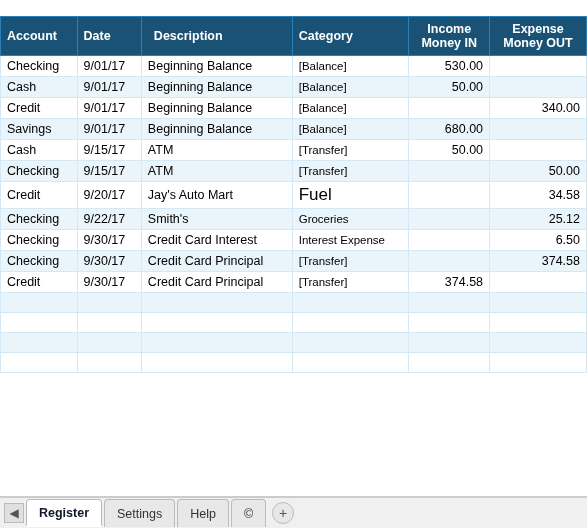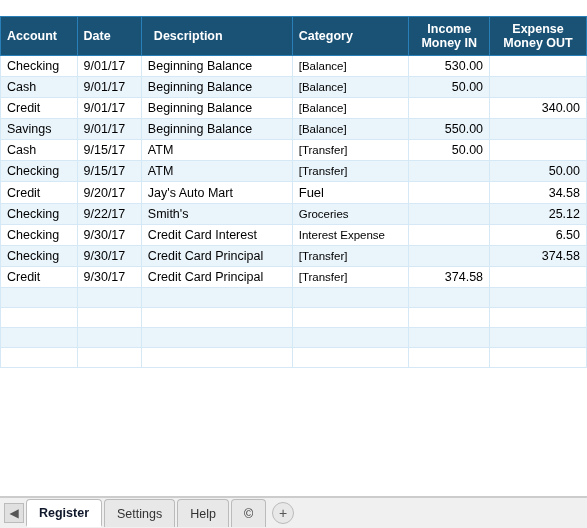--- a/index.html
+++ b/index.html
@@ -174,21 +174,21 @@
     <td>Beginning Balance</td>
     <td style="font-size:11.5px;">[Balance]</td>
     <td class="num"></td>
     <td class="num">340.00</td>
   </tr>
           <tr>
     <td>Savings</td>
     <td>9/01/17</td>
     <td>Beginning Balance</td>
     <td style="font-size:11.5px;">[Balance]</td>
-    <td class="num">550.00</td>
+    <td class="num">680.00</td>
     <td class="num"></td>
   </tr>
           <tr>
     <td>Cash</td>
     <td>9/15/17</td>
     <td>ATM</td>
     <td style="font-size:11.5px;">[Transfer]</td>
     <td class="num">50.00</td>
     <td class="num"></td>
   </tr>
@@ -197,21 +197,21 @@
     <td>9/15/17</td>
     <td>ATM</td>
     <td style="font-size:11.5px;">[Transfer]</td>
     <td class="num"></td>
     <td class="num">50.00</td>
   </tr>
           <tr>
     <td>Credit</td>
     <td>9/20/17</td>
     <td>Jay's Auto Mart</td>
-    <td style="font-size:13px;">Fuel</td>
+    <td style="font-size:17px;">Fuel</td>
     <td class="num"></td>
     <td class="num">34.58</td>
   </tr>
           <tr>
     <td>Checking</td>
     <td>9/22/17</td>
     <td>Smith's</td>
     <td style="font-size:11.5px;">Groceries</td>
     <td class="num"></td>
     <td class="num">25.12</td>

